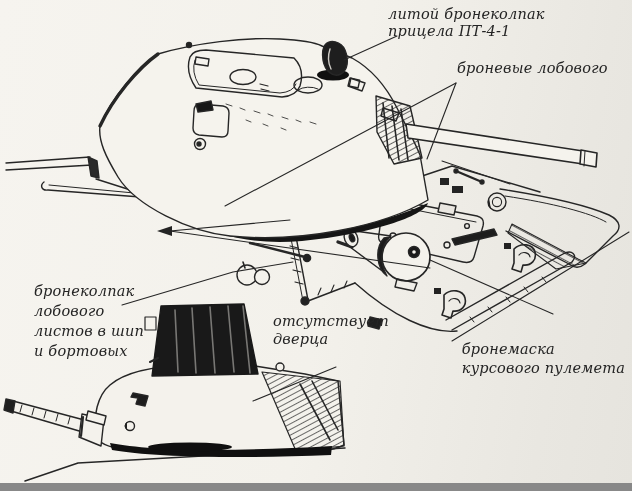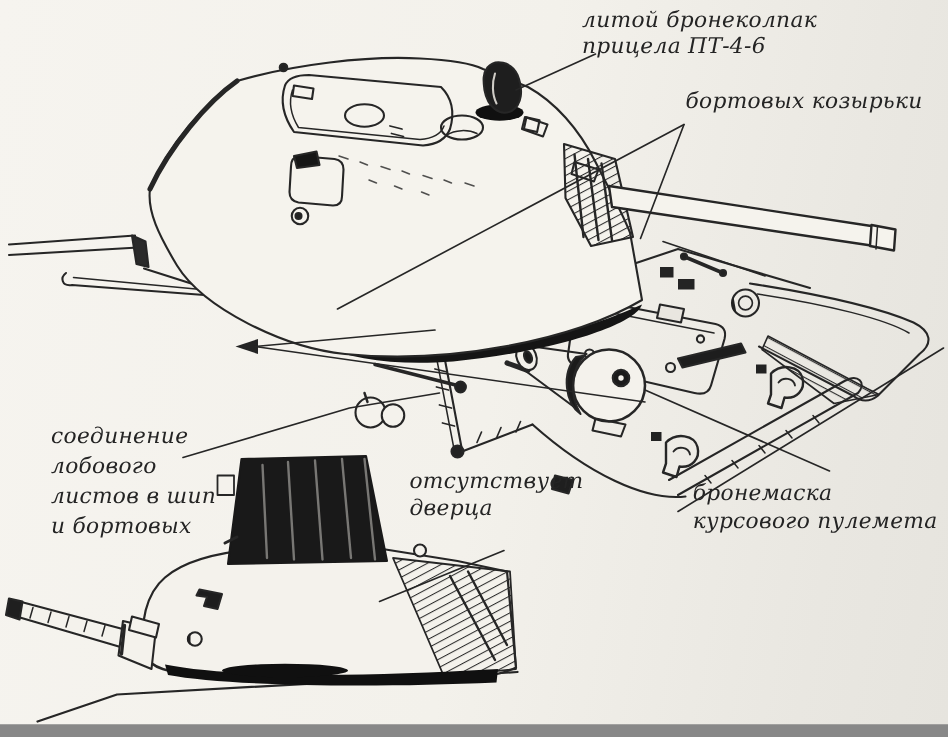--- a/index.html
+++ b/index.html
@@ -214,38 +214,38 @@
     <path d="M170,231 L290,220"></path>
     <path d="M170,231 L430,268"></path>
     <path d="M122,305 L233,272 L293,262"></path>
     <path d="M336,367 L253,401"></path>
     <path d="M430,260 L553,314"></path>
   </g>
 </svg>
 
 <div class="lbl" id="lbl-sight-cap" style="left:388px;top:6px;">
   <div>литой бронеколпак</div>
-  <div>прицела ПТ-4-6</div>
+  <div>прицела ПТ-4-1</div>
 </div>
 
 <div class="lbl" id="lbl-visors" style="left:457px;top:60px;">
-  <div>бортовых козырьки</div>
+  <div>броневые лобового</div>
 </div>
 
 
 <div class="lbl" id="lbl-joint" style="left:34px;top:281px;">
-  <div>соединение</div>
+  <div>бронеколпак</div>
   <div>лобового</div>
   <div>листов в шип</div>
   <div>и бортовых</div>
 </div>
 
 <div class="lbl r" id="lbl-no-door" style="right:243px;top:312px;">
   <div>отсутствует</div>
   <div>дверца</div>
 </div>
 
-<div class="lbl r" id="lbl-mg-mask" style="right:7px;top:320px;">
+<div class="lbl r" id="lbl-mg-mask" style="right:7px;top:340px;">
   <div>бронемаска</div>
   <div>курсового пулемета</div>
 </div>
 
 </div>
 
 </body></html>

